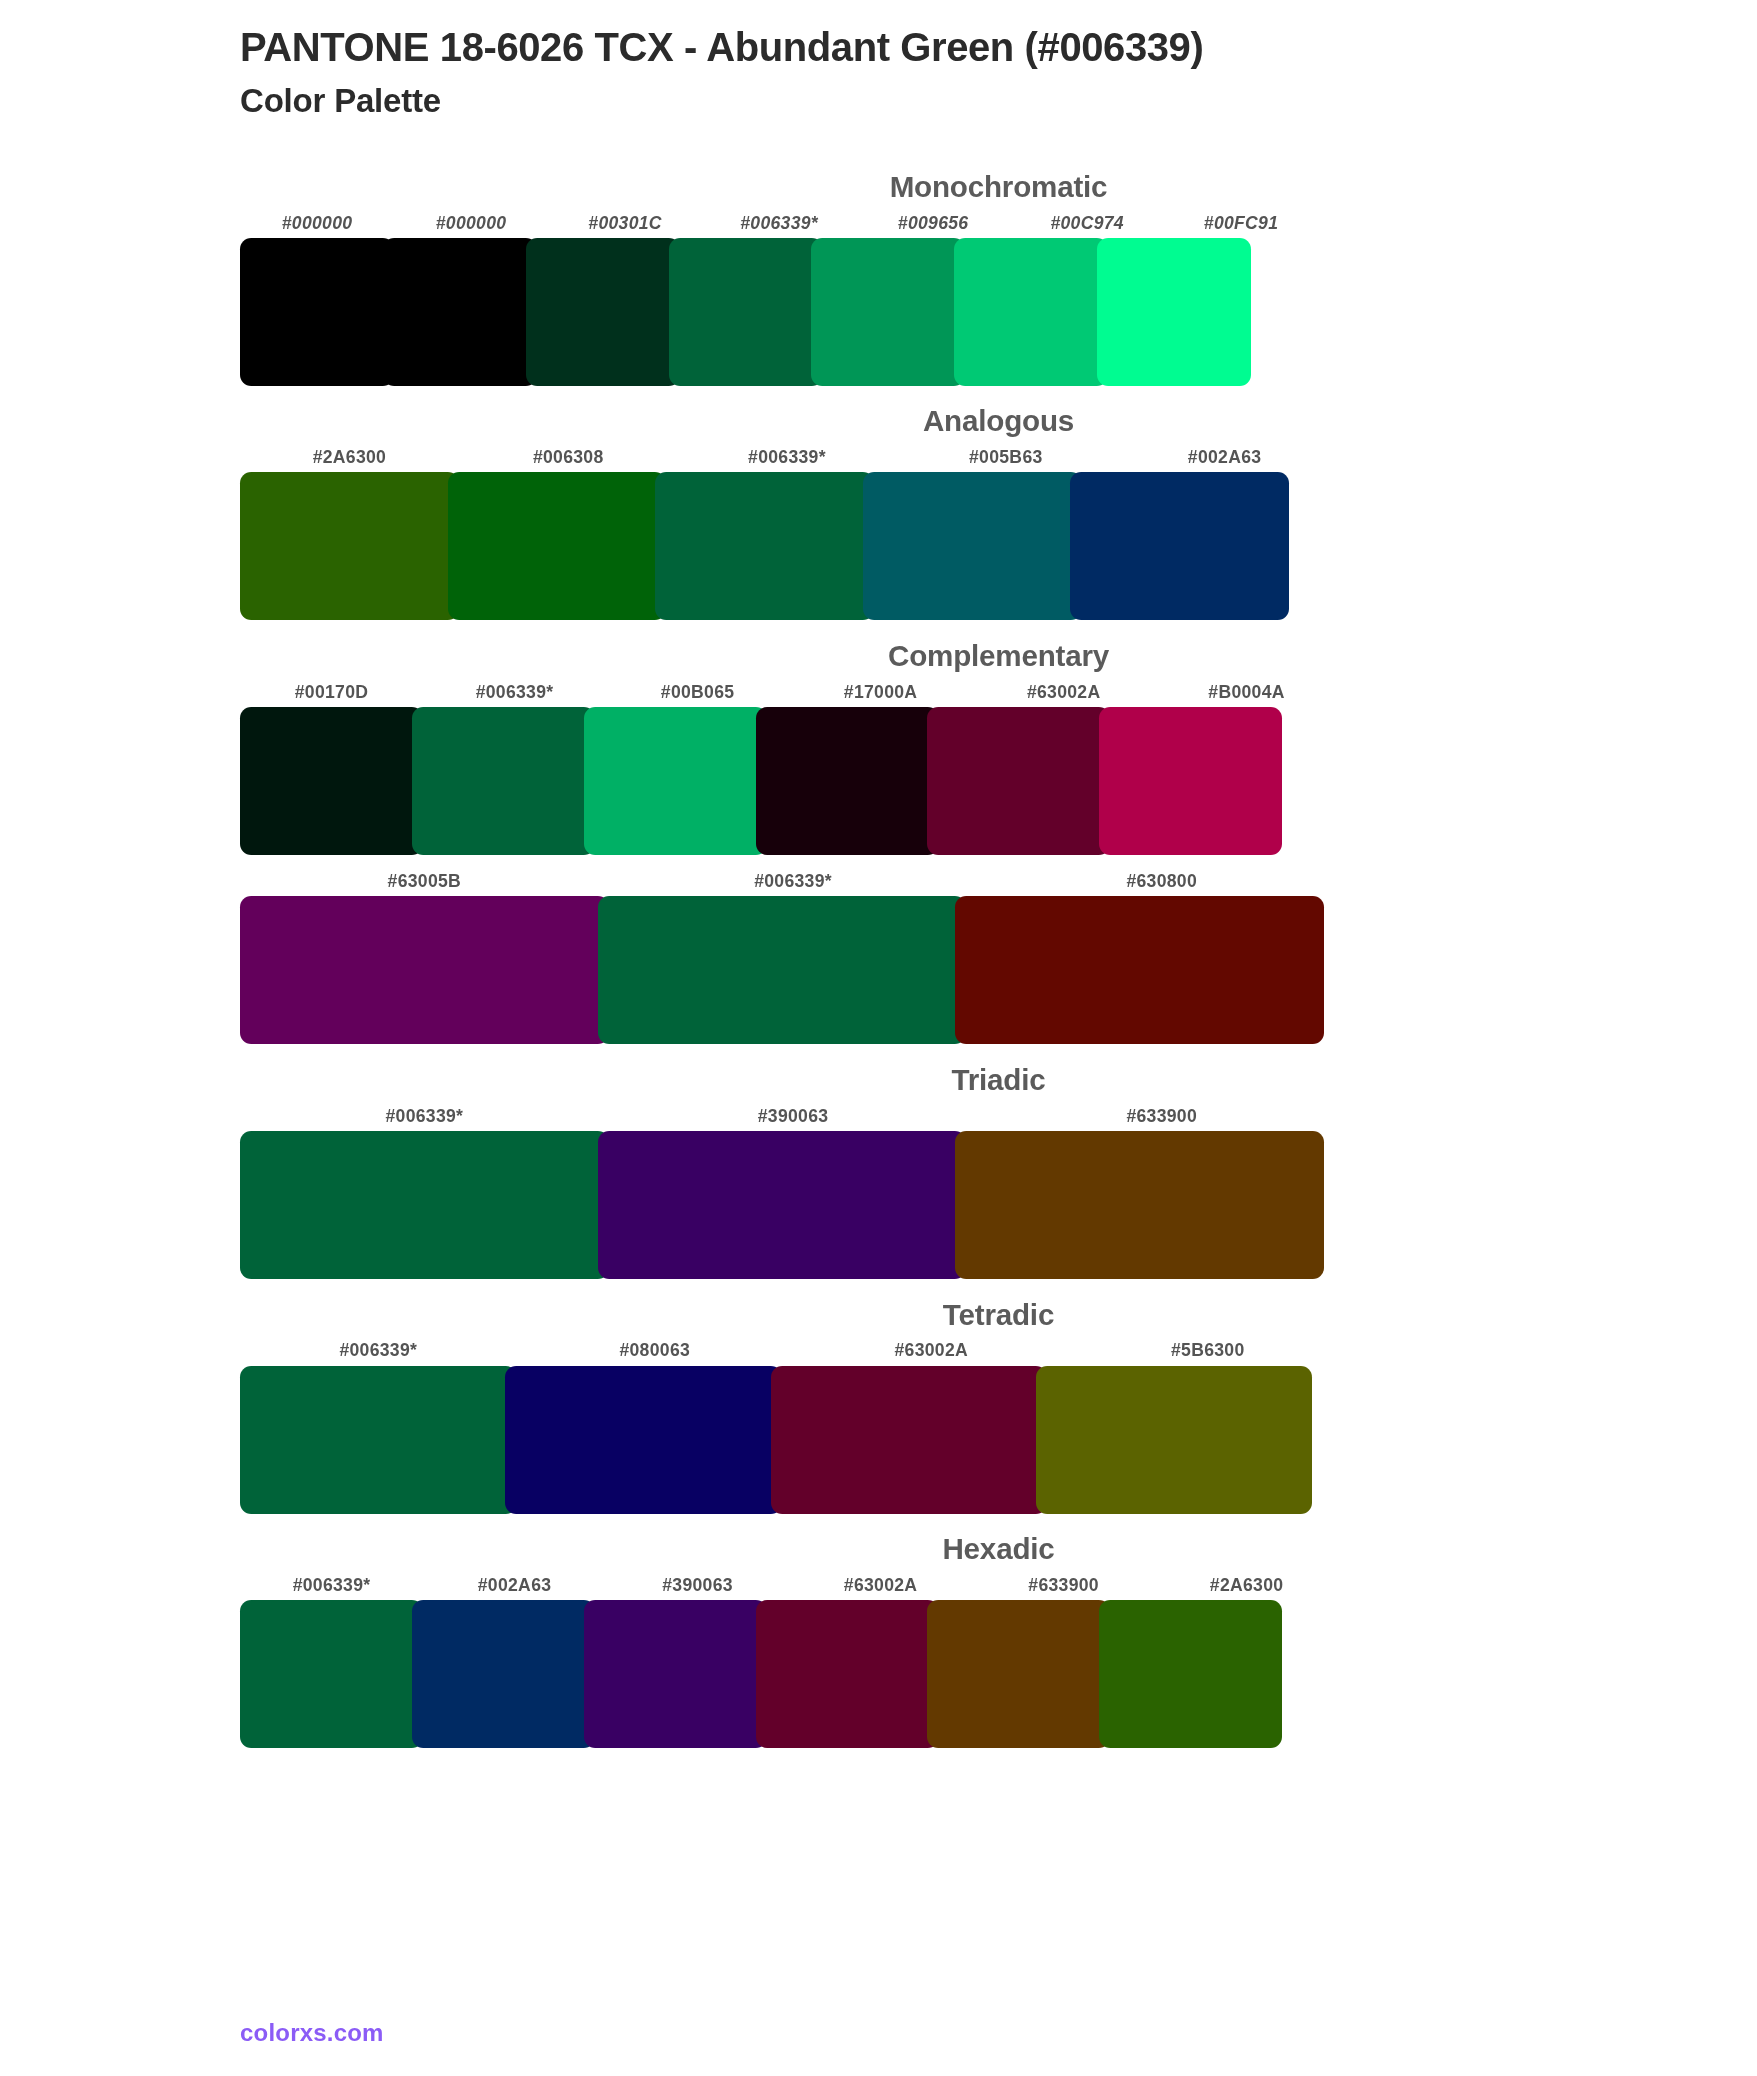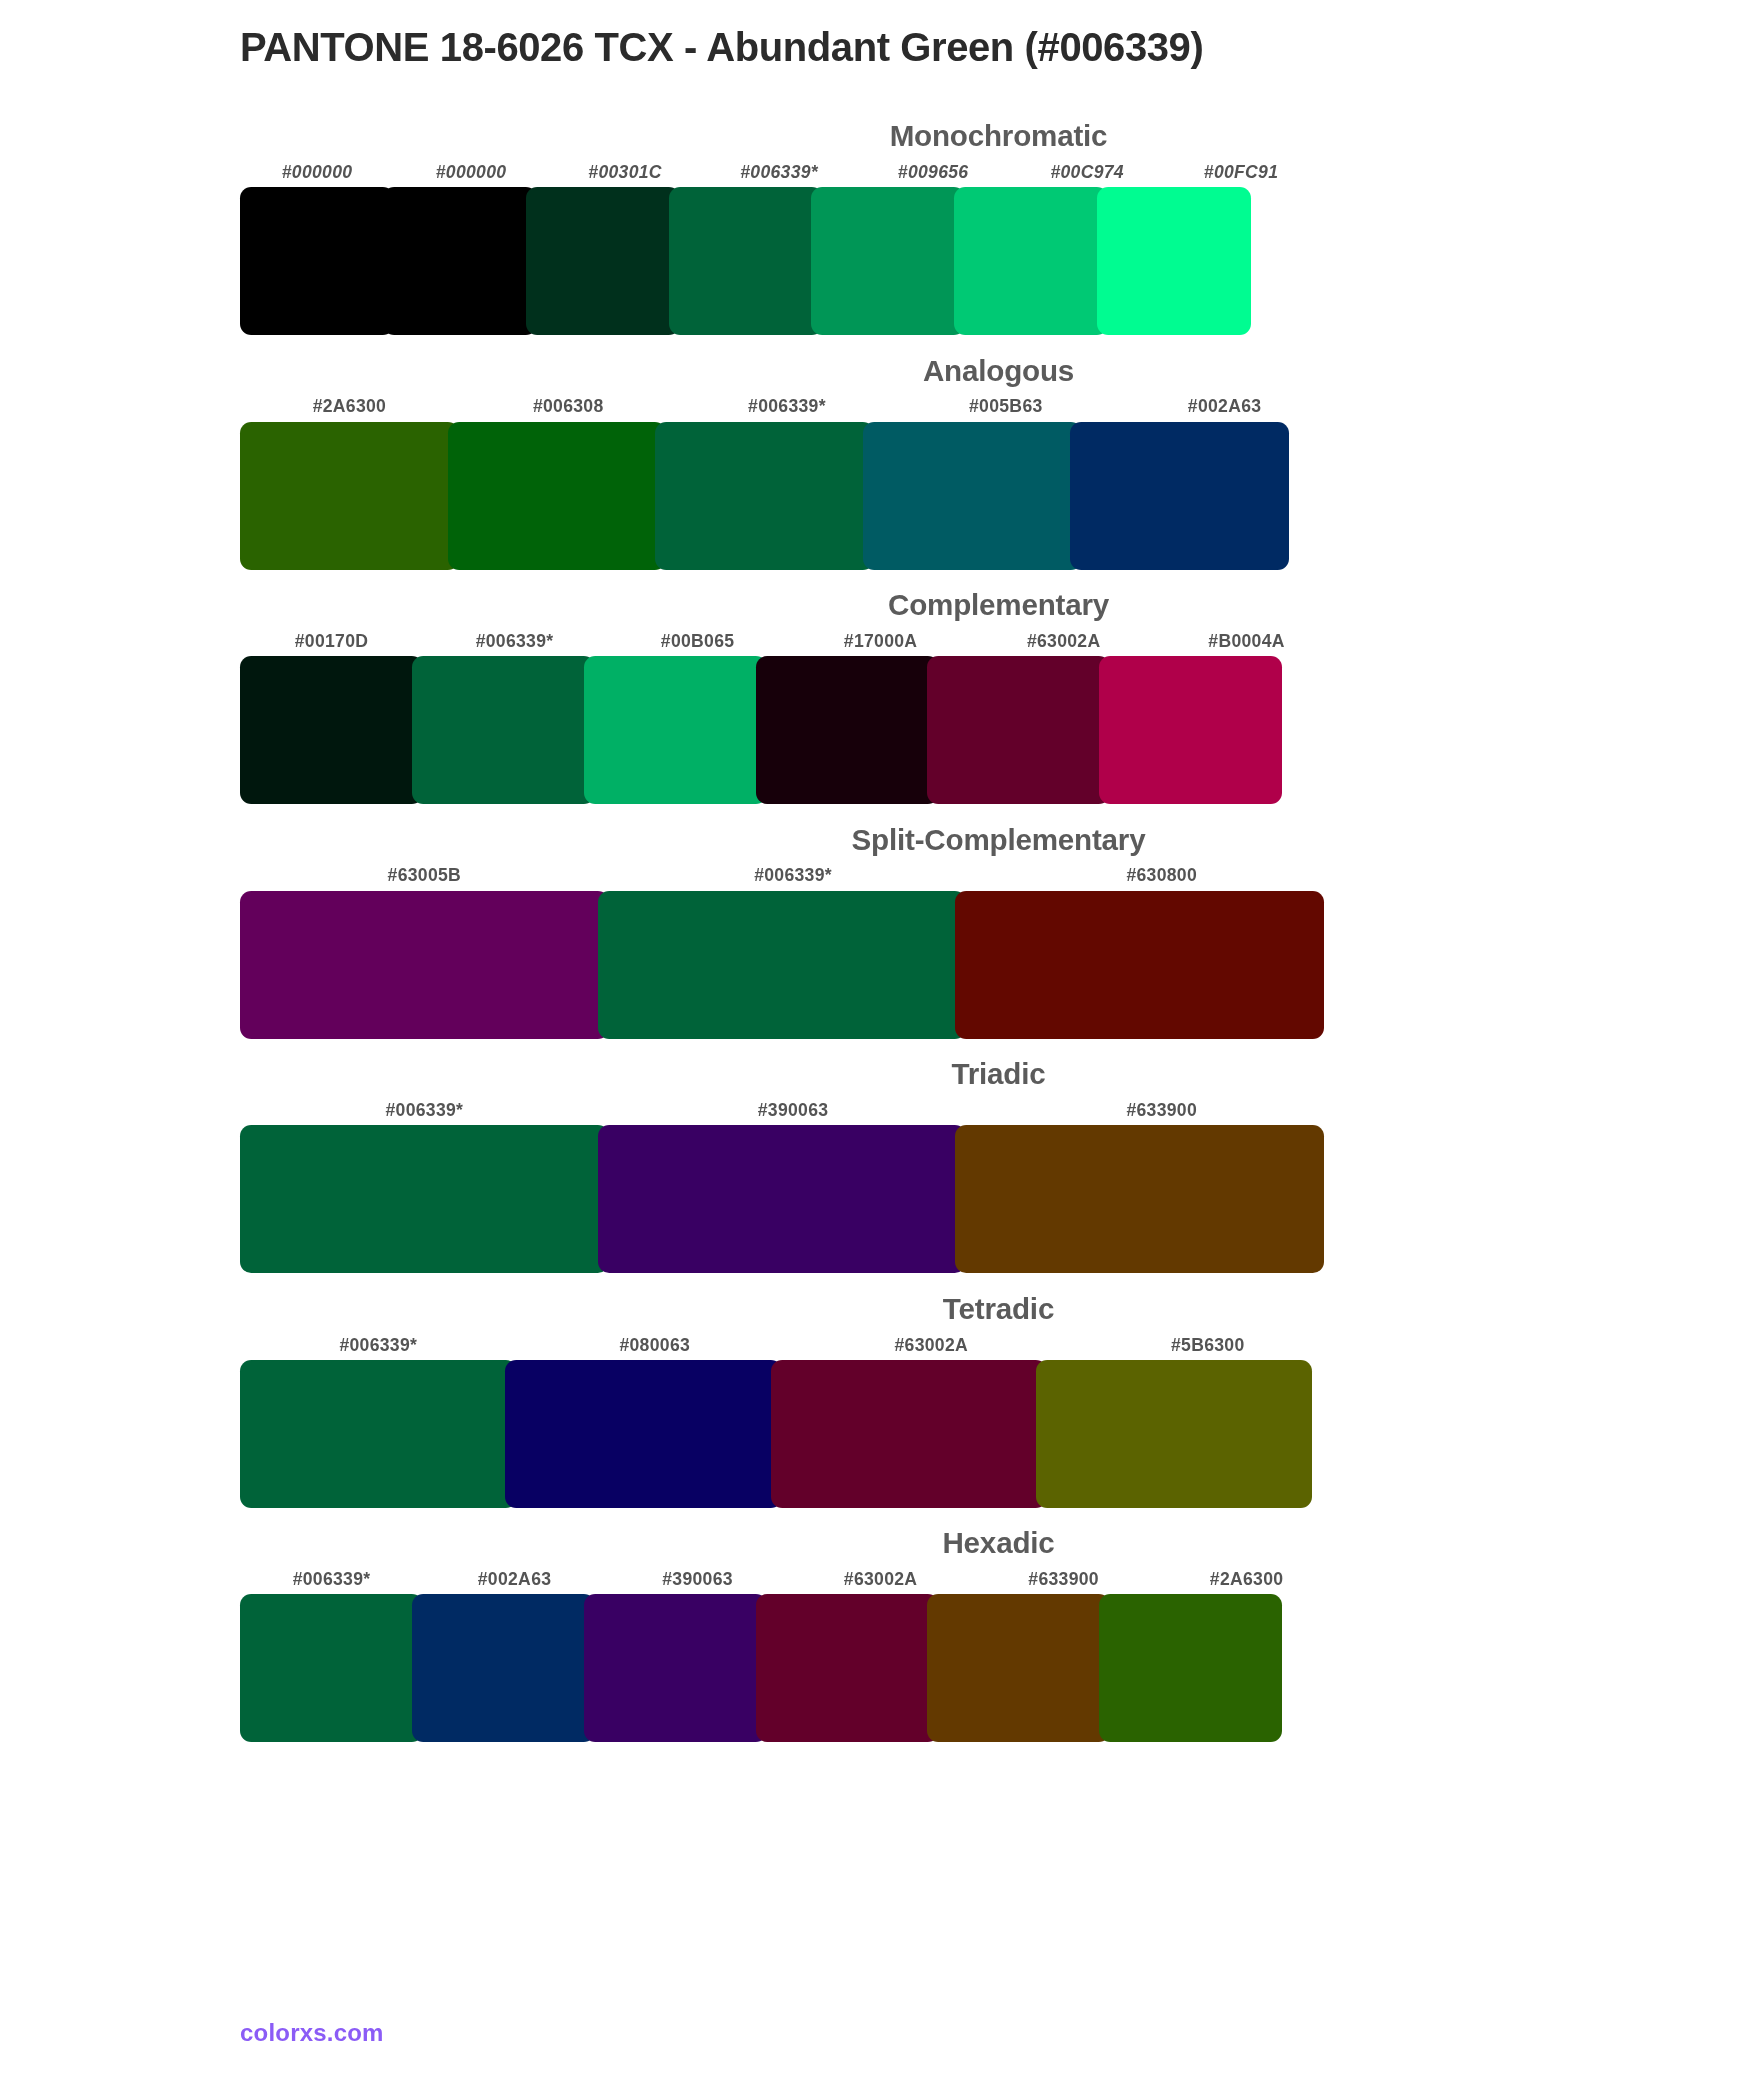--- a/index.html
+++ b/index.html
@@ -120,20 +120,21 @@
     letter-spacing: 0.2px;
   }
 </style>
 </head>
 <body>
 
 <div class="page">
 
   <div class="header">
     <h1 class="page-title">PANTONE 18-6026 TCX - Abundant Green (#006339)</h1>
+    <h2 class="page-subtitle">Color Palette</h2>
   </div>
 
   <div class="sections">
 
     <div class="section sec-mono">
       <div class="section-title">Monochromatic</div>
       <div class="swatch-labels">
         <div class="swatch-label" style="width:14.29%">#000000</div>
         <div class="swatch-label" style="width:14.29%">#000000</div>
         <div class="swatch-label" style="width:14.29%">#00301C</div>
@@ -185,21 +186,20 @@
         <div class="swatch" style="width: 16.67%; background-color: rgb(0, 23, 13);"></div>
         <div class="swatch" style="width: 16.67%; background-color: rgb(0, 99, 57);"></div>
         <div class="swatch" style="width: 16.67%; background-color: rgb(0, 176, 101);"></div>
         <div class="swatch" style="width: 16.67%; background-color: rgb(23, 0, 10);"></div>
         <div class="swatch" style="width: 16.67%; background-color: rgb(99, 0, 42);"></div>
         <div class="swatch" style="width: 16.65%; background-color: rgb(176, 0, 74);"></div>
       </div>
     </div>
 
     <div class="section sec-split">
-      <div class="section-title">Split-Complementary</div>
       <div class="swatch-labels">
         <div class="swatch-label" style="width:33.34%">#63005B</div>
         <div class="swatch-label" style="width:33.33%">#006339*</div>
         <div class="swatch-label" style="width:33.33%">#630800</div>
       </div>
       <div class="swatch-row">
         <div class="swatch" style="width: 33.34%; background-color: rgb(99, 0, 91);"></div>
         <div class="swatch" style="width: 33.33%; background-color: rgb(0, 99, 57);"></div>
         <div class="swatch" style="width: 33.33%; background-color: rgb(99, 8, 0);"></div>
       </div>

